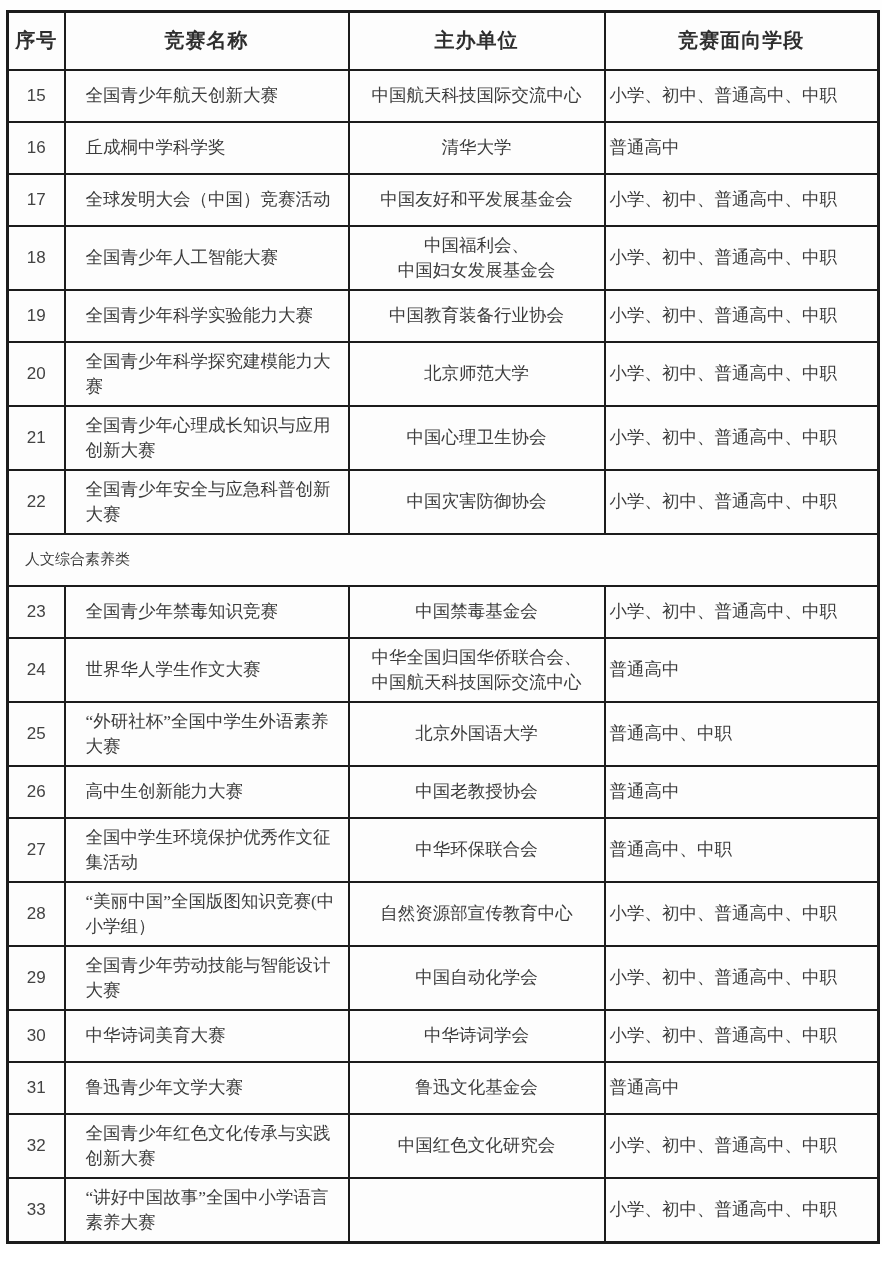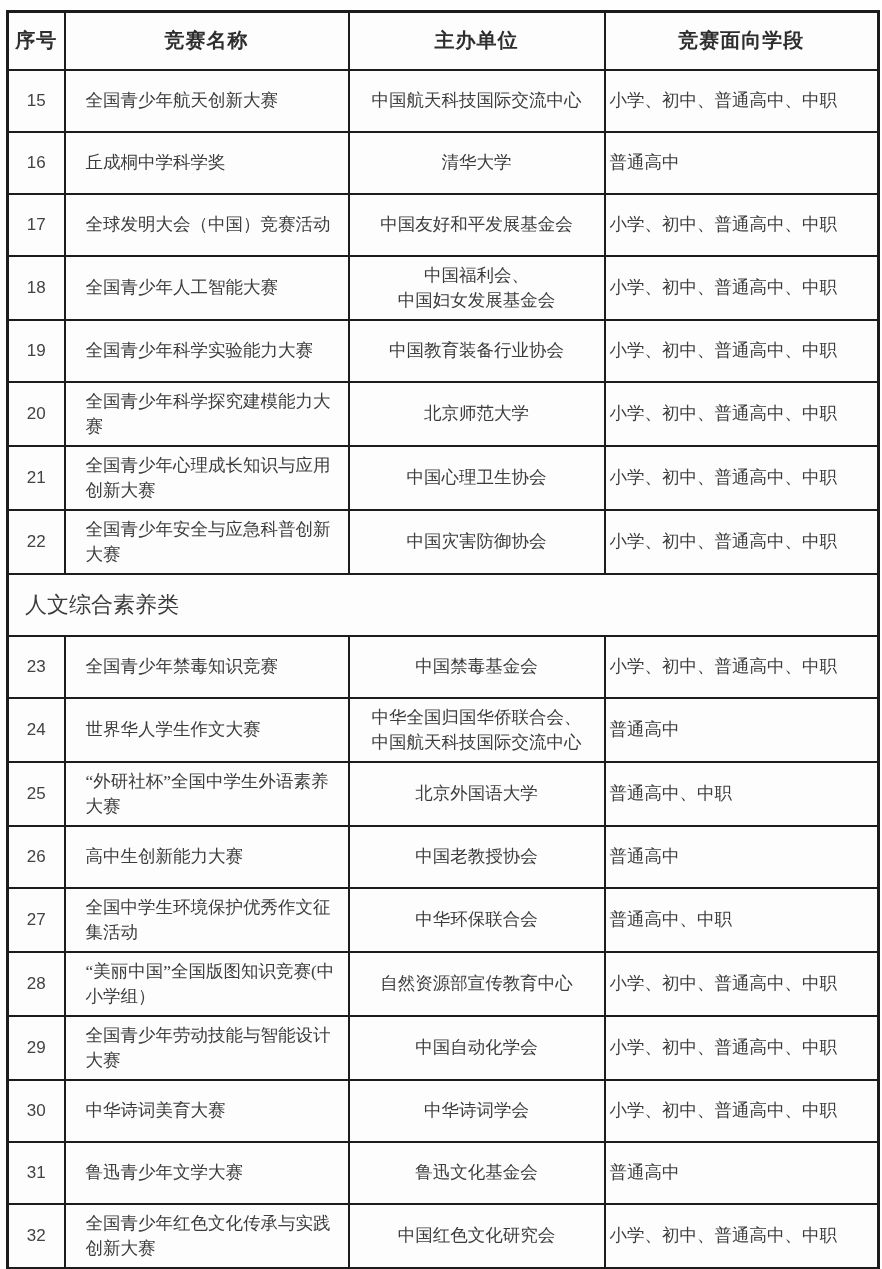--- a/index.html
+++ b/index.html
@@ -31,21 +31,21 @@
     overflow: hidden;
   }
   .comp-table thead tr { height: 58px; margin-left: 36px; }
   .comp-table th {
     font-size: 20px;
     font-weight: bold;
     text-align: center;
     color: #2e2e2e;
     letter-spacing: 1px;
   }
-  .comp-table tbody tr { height: 62px; }
+  .comp-table tbody tr { height: 52px; }
   .comp-table td {
     font-size: 17.5px;
     line-height: 25px;
     padding: 6px 4px;
   }
   td.c-no {
     text-align: center;
     font-family: "Liberation Sans", "DejaVu Sans", sans-serif;
     font-size: 17px;
     color: #434343;
@@ -54,21 +54,21 @@
     text-align: left;
     padding-left: 20px;
     padding-right: 6px;
   }
   td.c-org { text-align: center; }
   td.c-stage { text-align: left; }
   tr.section-row { height: 60px; }
   tr.section-row td {
     text-align: left;
     padding-left: 16px;
-    font-size: 22px;
+    font-size: 15px;
   }
 </style>
 </head>
 <body>
 
 <div class="page">
   <table class="comp-table">
     <colgroup>
       <col style="width:57px">
       <col style="width:284px">

